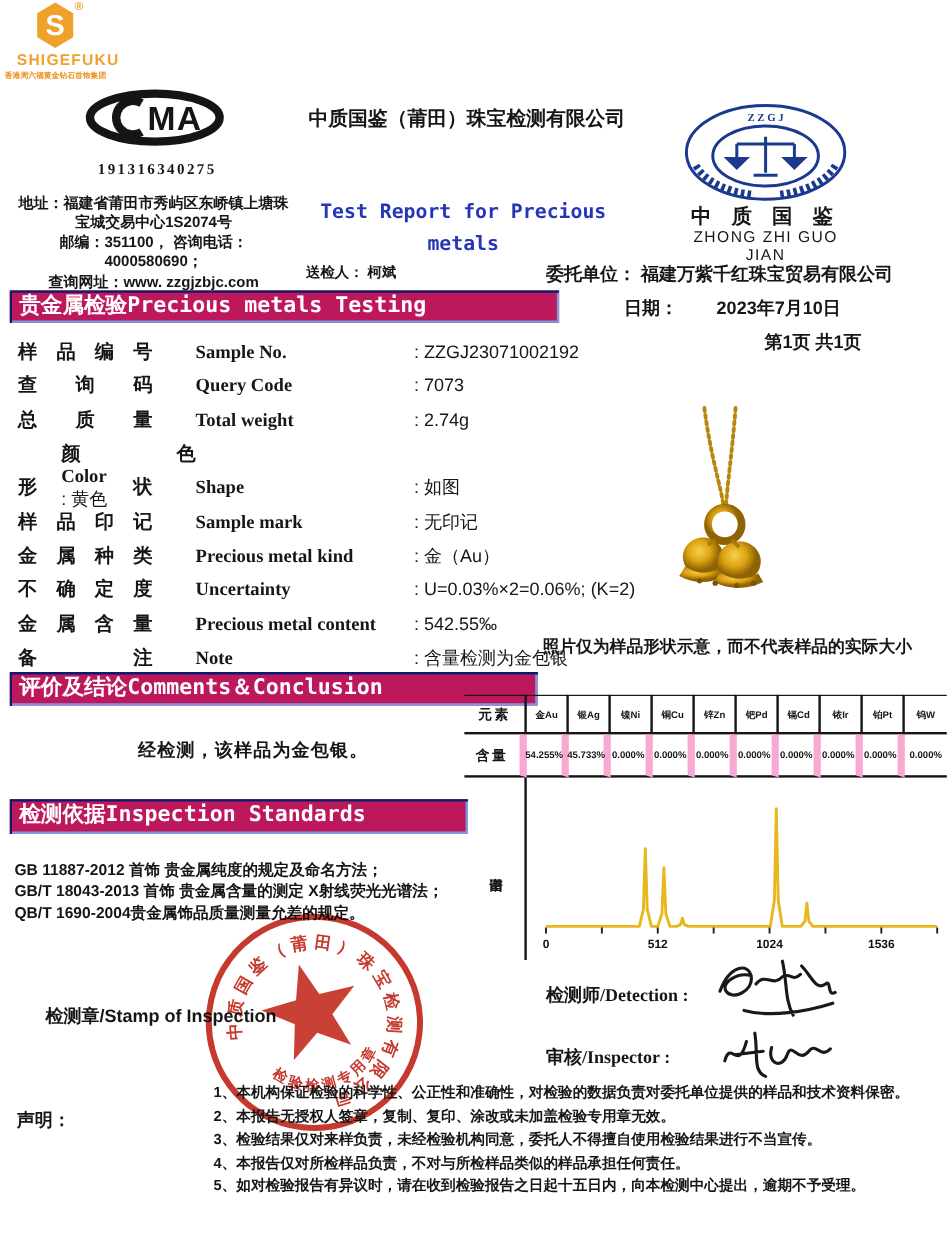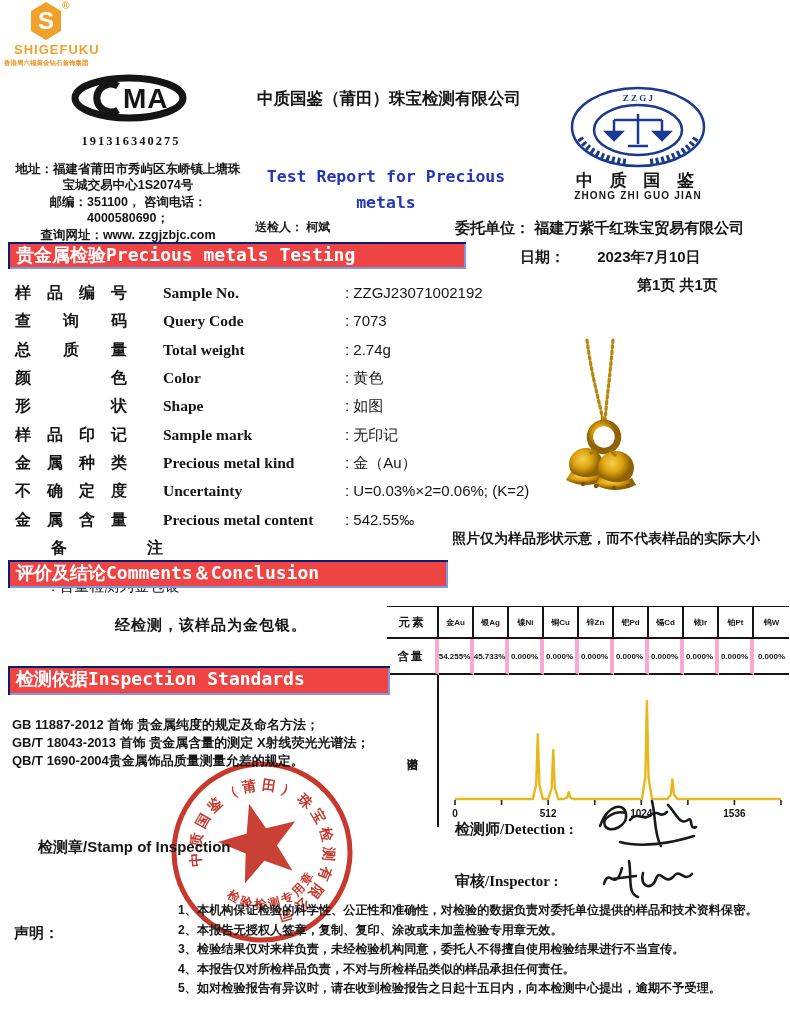--- a/index.html
+++ b/index.html
@@ -18,50 +18,50 @@
   .cma-num{left:76px;top:134px;width:110px;text-align:center;font-size:12.5px;letter-spacing:2px;font-weight:bold;font-family:"Liberation Serif",serif;}
 
   
   .company{left:255px;top:88px;width:268px;text-align:center;font-size:16.5px;font-weight:bold;}
   .report-title{left:252px;top:110px;width:272px;text-align:center;font-size:30px;font-weight:bold;color:#2a35b5;letter-spacing:3px;}
   .title-en{left:236px;top:164px;width:300px;text-align:center;font-size:16.5px;font-weight:bold;color:#2535b8;line-height:26px;}
   .sender{left:255px;top:219px;font-size:12px;font-weight:bold;}
 
   
   .zzgj-name{left:566px;top:169px;width:144px;text-align:center;font-size:17px;font-weight:bold;letter-spacing:6px;}
-  .zzgj-sub{left:566px;top:190px;width:144px;text-align:center;font-size:10px;font-weight:bold;letter-spacing:1.2px;}
+  .zzgj-sub{left:566px;top:190px;width:144px;text-align:center;font-size:13px;font-weight:normal;letter-spacing:1.2px;}
   .client{left:455px;top:219px;font-size:15px;font-weight:bold;}
   .daterow{left:520px;top:248px;font-size:15px;font-weight:bold;}
   .daterow .dval{margin-left:28px;}
   .page-ind{left:637px;top:276px;font-size:15px;font-weight:bold;}
 
   
-  .banner{background:#ef4444;color:#fff;font-family:"DejaVu Sans Mono",monospace;font-weight:bold;
+  .banner{background:#be185d;color:#fff;font-family:"DejaVu Sans Mono",monospace;font-weight:bold;
           font-size:18px;line-height:26px;padding-left:8px;white-space:nowrap;overflow:hidden;
           box-shadow:inset 2px 2px 0 #0a1c6e, inset -2px -2px 0 #7f98e2;}
   .banner1{left:8px;top:242px;width:450px;height:27px;}
   .banner2{left:8px;top:560px;width:432px;height:28px;}
   .banner3{left:8px;top:666px;width:374px;height:29px;}
 
   
   .sp-row{position:absolute;left:15px;width:680px;display:flex;align-items:baseline;}
   .sp-cn{width:112px;font-size:16px;font-weight:bold;text-align:justify;text-align-last:justify;}
   .sp-en{margin-left:36px;width:182px;font-size:15.5px;font-weight:bold;font-family:"Liberation Serif",serif;}
   .sp-val{font-size:15px;font-weight:normal;white-space:nowrap;}
 
   .caption{left:452px;top:530px;width:338px;font-size:14px;font-weight:bold;}
   .conclusion{left:115px;top:616px;font-size:15px;font-weight:bold;letter-spacing:1px;}
 
   
-  .etable{left:387px;top:606px;width:402px;display:grid;grid-template-columns:52px repeat(10,35px);
+  .etable{left:387px;top:579px;width:402px;display:grid;grid-template-columns:52px repeat(10,35px);
           grid-template-rows:33px 36px 152px;}
   .etable div{box-sizing:border-box;display:flex;align-items:center;justify-content:center;}
   .et-h{border-right:2px solid #151515;border-bottom:2.5px solid #151515;border-top:1.5px solid #151515;
         font-size:8px;font-weight:bold;}
-  .et-v{border-right:4px solid #f9a8d4;border-bottom:2.5px solid #151515;font-size:8px;font-weight:bold;}
+  .et-v{border-right:6px solid #f9a8d4;border-bottom:2.5px solid #151515;font-size:8px;font-weight:bold;}
   .et-lab{font-size:11.5px;font-weight:bold;letter-spacing:2px;}
   .et-last{border-right:none !important;}
   .et-ylab{border-right:2px solid #151515;writing-mode:vertical-rl;font-size:11px;font-weight:bold;letter-spacing:2px;}
   .et-chart{grid-column:2 / 12;justify-content:flex-start !important;align-items:flex-start !important;}
 
   .standards{left:12px;top:716px;width:372px;font-size:13px;font-weight:bold;line-height:17.8px;}
 
   .stamp-label{left:38px;top:838px;font-size:15px;font-weight:bold;}
   .sigline{font-size:15px;font-weight:bold;font-family:"Liberation Serif",serif;}
   .det-label{left:455px;top:820px;}
@@ -148,21 +148,21 @@
   <div class="sp-row" style="top:311px;">
     <span class="sp-cn">查询码</span>
       <span class="sp-en">Query Code</span>
       <span class="sp-val">: 7073</span>
   </div>
   <div class="sp-row" style="top:340px;">
     <span class="sp-cn">总质量</span>
       <span class="sp-en">Total weight</span>
       <span class="sp-val">: 2.74g</span>
   </div>
-  <div class="sp-row" style="top:368px;">
+  <div class="sp-row" style="top:368px;flex-direction:column;">
     <span class="sp-cn">颜色</span>
       <span class="sp-en">Color</span>
       <span class="sp-val">: 黄色</span>
   </div>
   <div class="sp-row" style="top:396px;">
     <span class="sp-cn">形状</span>
       <span class="sp-en">Shape</span>
       <span class="sp-val">: 如图</span>
   </div>
   <div class="sp-row" style="top:425px;">
@@ -178,21 +178,21 @@
   <div class="sp-row" style="top:481px;">
     <span class="sp-cn">不确定度</span>
       <span class="sp-en">Uncertainty</span>
       <span class="sp-val">: U=0.03%×2=0.06%; (K=2)</span>
   </div>
   <div class="sp-row" style="top:510px;">
     <span class="sp-cn">金属含量</span>
       <span class="sp-en">Precious metal content</span>
       <span class="sp-val">: 542.55‰</span>
   </div>
-  <div class="sp-row" style="top:538px;flex-direction:column;">
+  <div class="sp-row" style="top:538px;">
     <span class="sp-cn">备注</span>
       <span class="sp-en">Note</span>
       <span class="sp-val">: 含量检测为金包银</span>
   </div>
 
   <svg class="abs" style="left:558px;top:338px;" width="94" height="152" viewBox="0 0 94 152">
     <defs>
       <radialGradient id="goldG" cx="40%" cy="35%">
         <stop offset="0%" stop-color="#f7d050"></stop>
         <stop offset="55%" stop-color="#dda312"></stop>

